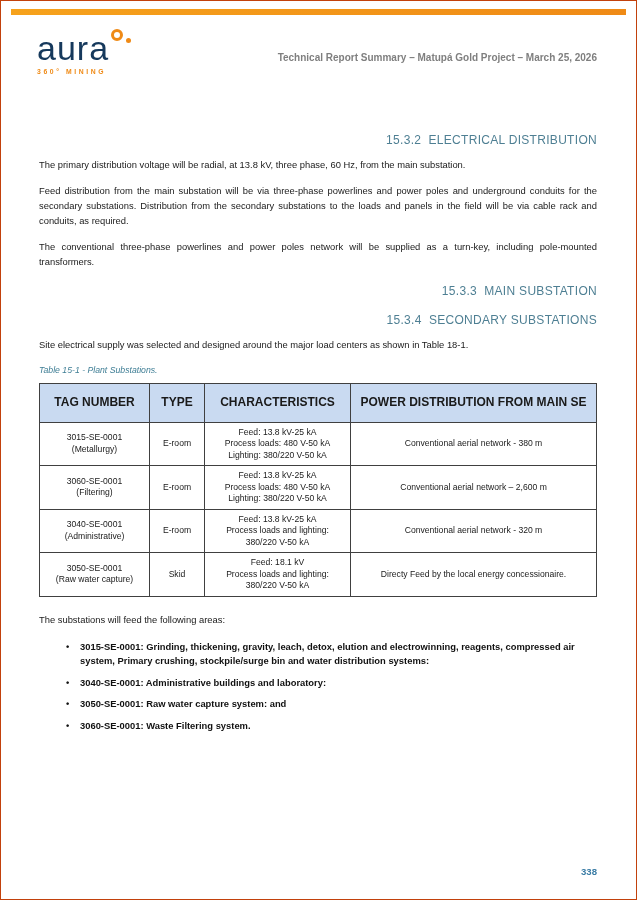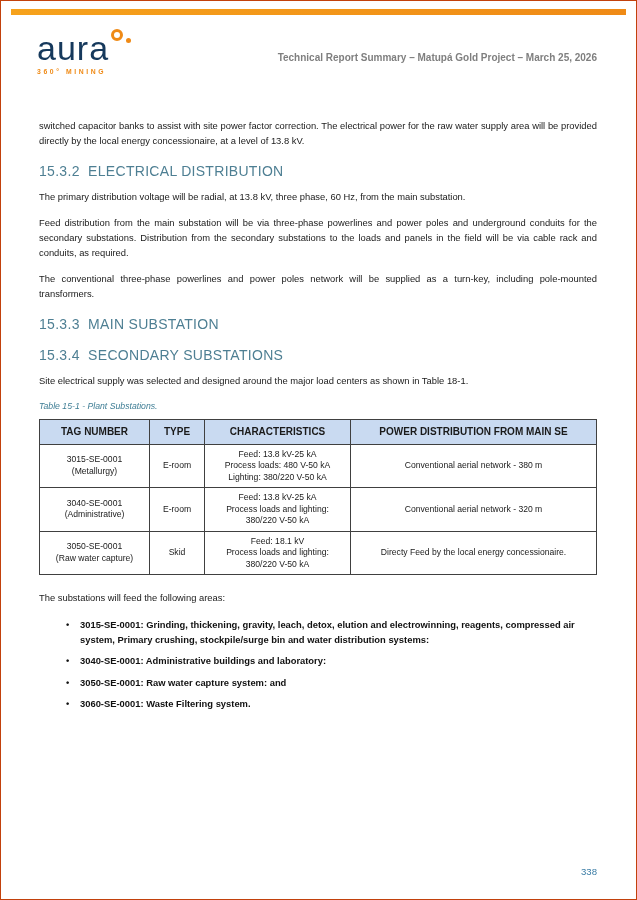--- a/index.html
+++ b/index.html
@@ -34,53 +34,53 @@
     position:absolute; top:51px; right:39px; color:#7f7f7f;
     font-size:10px; font-weight:bold;
   }
   
   .content { position:absolute; top:117px; left:38px; right:39px; }
   .para {
     font-size:9.4px; line-height:15px; color:#1a1a1a; text-align:justify;
     margin-bottom:11px;
   }
   .heading {
-    color:#4e7f93; font-size:14px; font-weight:400; letter-spacing:0.3px;
-    margin:15px 0 10px; white-space:pre-wrap;
+    color:#4e7f93; font-size:12px; font-weight:400; letter-spacing:0.3px;
+    margin:15px 0 10px; white-space:pre-wrap;text-align:right;
   }
   .table-caption {
     text-align:left; font-style:italic; color:#3f7e95; font-size:8.7px;
     margin:13px 0 8px;
   }
   table.subst-table {
     width:100%; border-collapse:collapse; margin-bottom:15px;
     font-size:8.6px; color:#1a1a1a;
   }
   table.subst-table th, table.subst-table td {
     border:1px solid #404040; text-align:center; vertical-align:middle;
     padding:4px 4px; line-height:11.5px;
   }
   table.subst-table th {
-    background:#c9daf1; font-size:10px; font-weight:bold; padding:6px 4px;
+    background:#c9daf1; font-size:12px; font-weight:bold; padding:13px 4px;
   }
   .col-tag  { width:110px; }
   .col-type { width:55px; }
   .col-char { width:146px; }
   .col-pow  { width:auto; }
   .bullets { list-style:none; margin:13px 0 0 27px; }
   .bullets li {
     position:relative; padding-left:14px; font-size:9.4px; font-weight:bold;
     line-height:14.5px; margin-bottom:7px; color:#111;
   }
   .bullets li::before {
     content:"\2022"; position:absolute; left:0; top:0; font-weight:bold;
   }
   .page-number {
     position:absolute; right:39px; bottom:22px; color:#3a7ca5;
-    font-size:9.6px; font-weight:400;
+    font-size:9.6px; font-weight:700;
   }
 </style>
 </head>
 <body>
 
 <div class="page">
 
   <div class="top-bar"></div>
 
   <div class="logo">
@@ -91,21 +91,20 @@
         <span class="dot"></span>
       </span>
     </div>
     <div class="logo-sub">360° MINING</div>
   </div>
 
   <div class="header-title">Technical Report Summary – Matupá Gold Project – March 25, 2026</div>
 
   <div class="content">
 
-    <p class="para">switched capacitor banks to assist with site power factor correction. The electrical power for the raw water supply area will be provided directly by the local energy concessionaire, at a level of 13.8 kV.</p>
 
     <h2 class="heading">15.3.2  ELECTRICAL DISTRIBUTION</h2>
     <p class="para">The primary distribution voltage will be radial, at 13.8 kV, three phase, 60 Hz, from the main substation.</p>
     <p class="para">Feed distribution from the main substation will be via three-phase powerlines and power poles and underground conduits for the secondary substations. Distribution from the secondary substations to the loads and panels in the field will be via cable rack and conduits, as required.</p>
     <p class="para">The conventional three-phase powerlines and power poles network will be supplied as a turn-key, including pole-mounted transformers.</p>
 
     <h2 class="heading">15.3.3  MAIN SUBSTATION</h2>
 
     <h2 class="heading">15.3.4  SECONDARY SUBSTATIONS</h2>
     <p class="para">Site electrical supply was selected and designed around the major load centers as shown in Table 18-1.</p>
@@ -136,20 +135,33 @@
           <td>E-room</td>
           <td>
             <div>Feed: 13.8 kV-25 kA</div>
             <div>Process loads: 480 V-50 kA</div>
             <div>Lighting: 380/220 V-50 kA</div>
           </td>
           <td>Conventional aerial network - 380 m</td>
         </tr>
         <tr>
           <td>
+            <div>3060-SE-0001</div>
+            <div>(Filtering)</div>
+          </td>
+          <td>E-room</td>
+          <td>
+            <div>Feed: 13.8 kV-25 kA</div>
+            <div>Process loads: 480 V-50 kA</div>
+            <div>Lighting: 380/220 V-50 kA</div>
+          </td>
+          <td>Conventional aerial network – 2,600 m</td>
+        </tr>
+        <tr>
+          <td>
             <div>3040-SE-0001</div>
             <div>(Administrative)</div>
           </td>
           <td>E-room</td>
           <td>
             <div>Feed: 13.8 kV-25 kA</div>
             <div>Process loads and lighting:</div>
             <div>380/220 V-50 kA</div>
           </td>
           <td>Conventional aerial network - 320 m</td>

